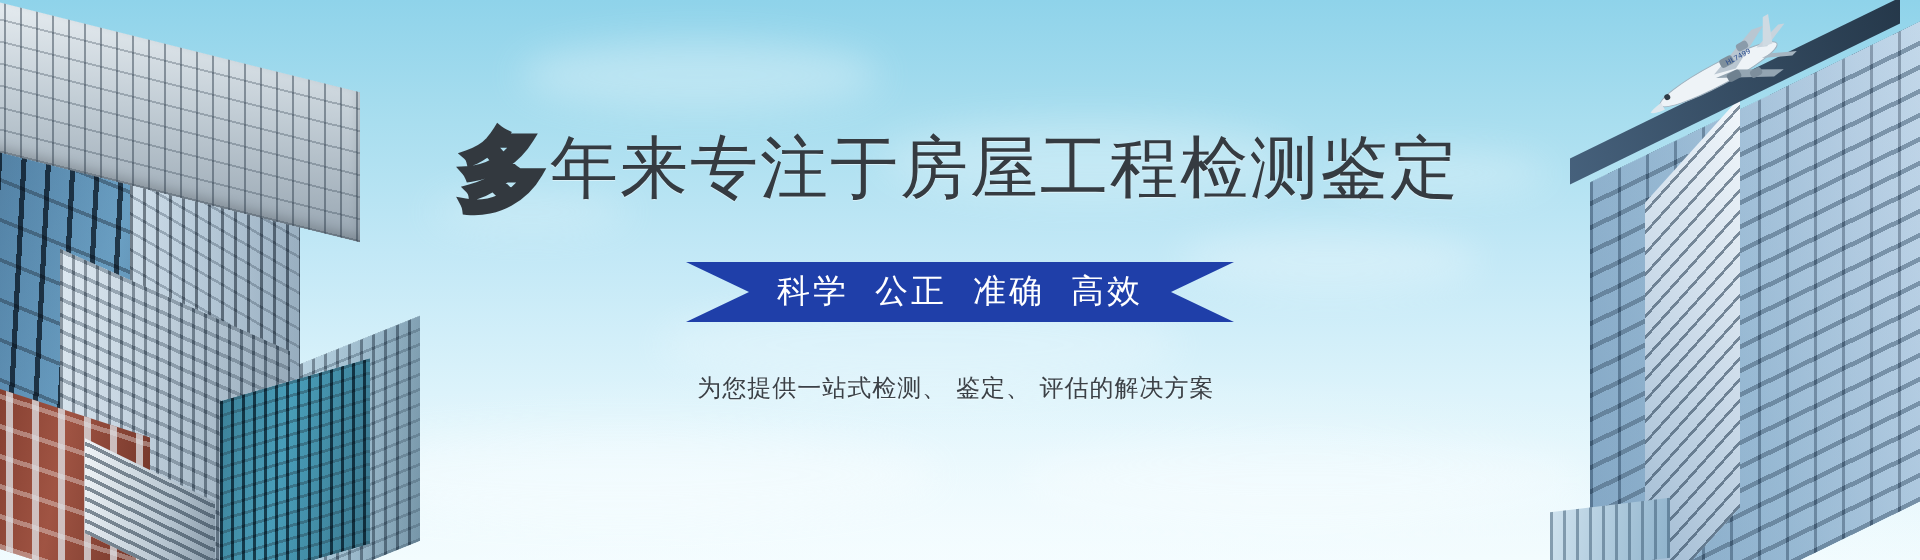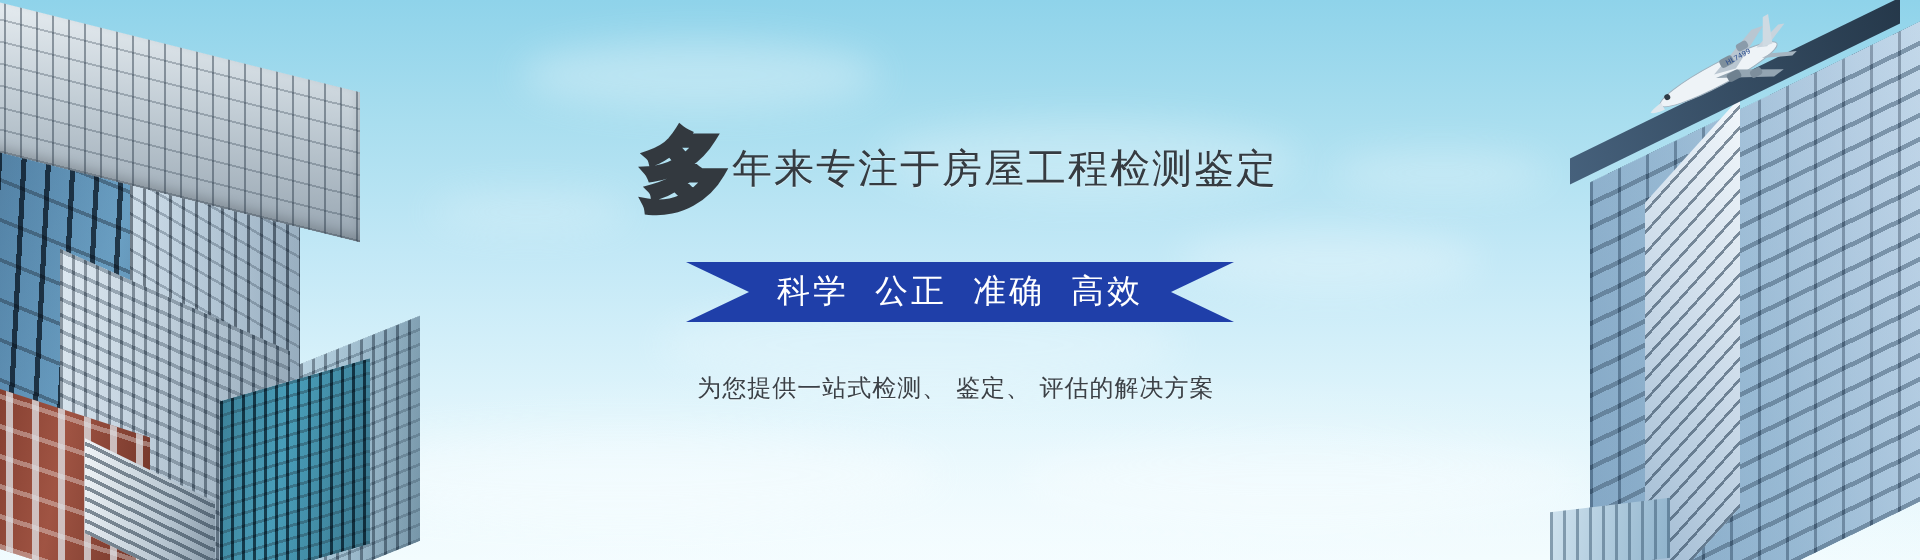--- a/index.html
+++ b/index.html
@@ -175,21 +175,21 @@
   #logo-char{
     font-size:86px;line-height:1;font-weight:700;
     color:transparent;
     -webkit-text-stroke:7px #33393f;
     paint-order:stroke fill;
     letter-spacing:0;
     transform:translateY(2px);
     font-family:"DejaVu Sans","Liberation Sans",sans-serif;
   }
   #headline-text{
-    font-size:40px;line-height:1;font-weight:500;
+    font-size:68px;line-height:1;font-weight:500;
     color:#353b41;letter-spacing:2px;
     text-shadow:0 1px 0 rgba(255,255,255,.45);
     font-family:"DejaVu Sans","Liberation Sans",sans-serif;
   }
 
   
   #ribbon-wrap{
     position:absolute;left:0;right:0;top:262px;
     display:flex;justify-content:center;
   }

